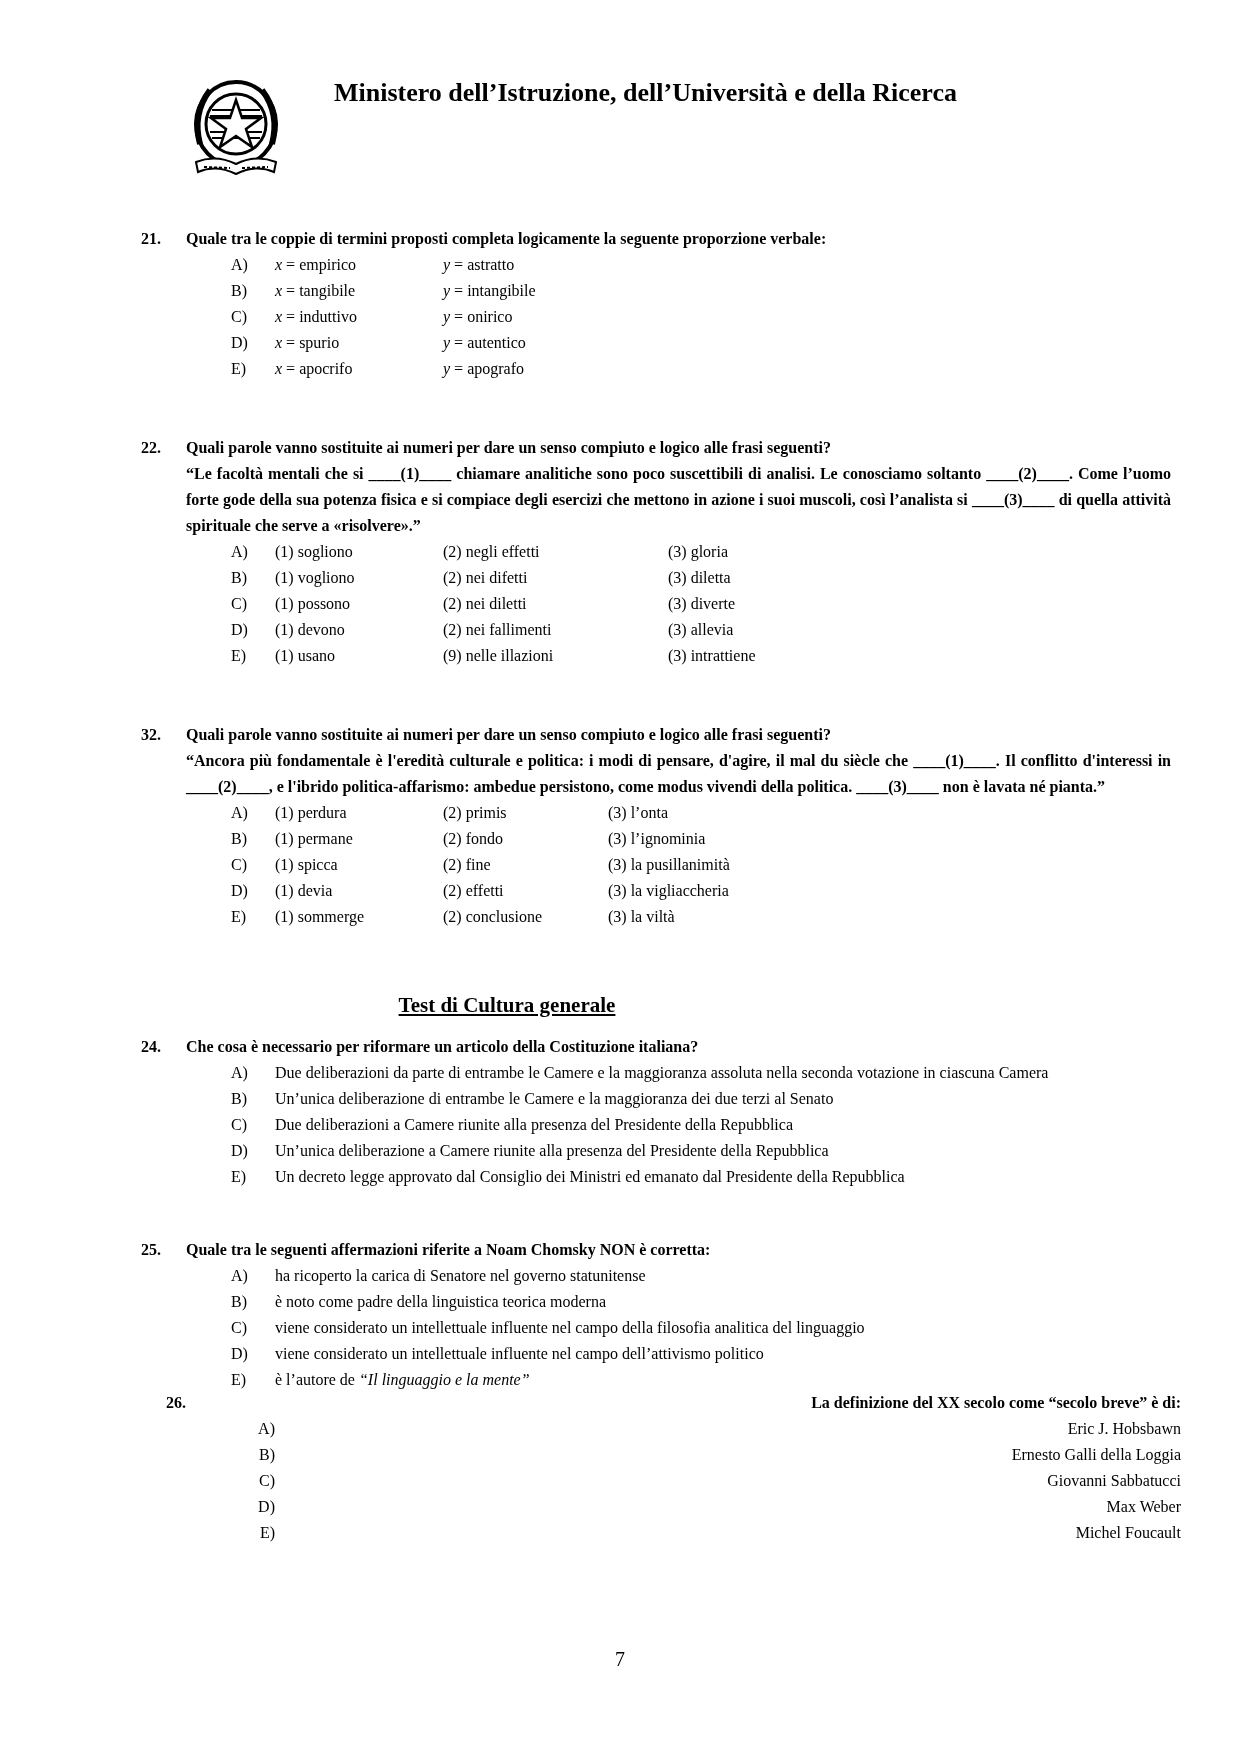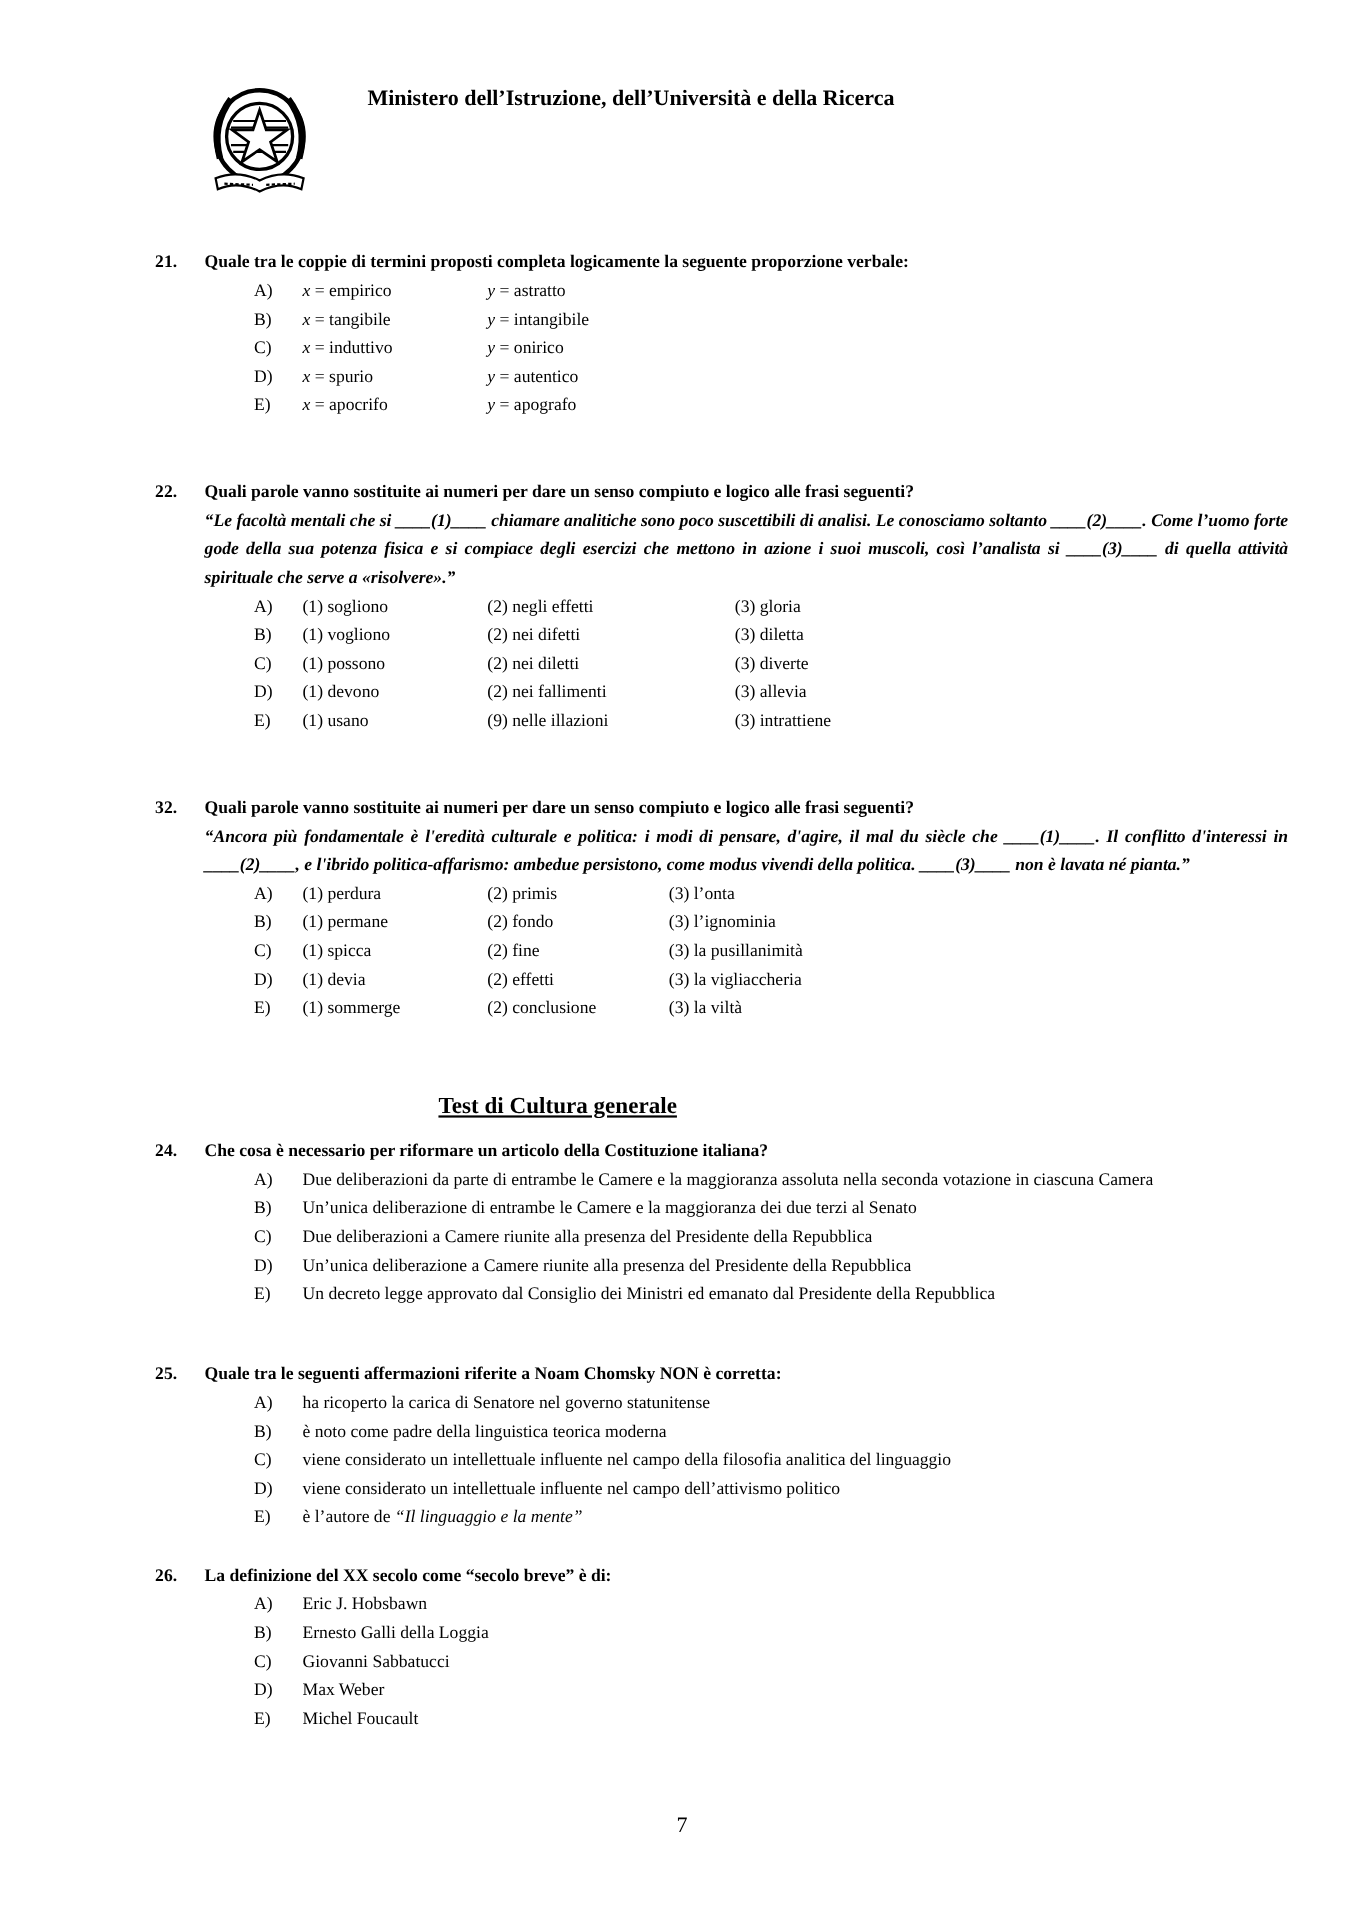--- a/index.html
+++ b/index.html
@@ -3,29 +3,29 @@
 <meta charset="utf-8">
 <style>
   html, body { margin: 0; padding: 0; background: #ffffff; }
   body {
     width: 1240px; height: 1754px; position: relative; overflow: hidden;
     font-family: "Liberation Serif", "DejaVu Serif", serif; color: #000;
   }
   .emblem { position: absolute; left: 186px; top: 74px; width: 100px; height: 108px; }
   .header-title {
     position: absolute; left: 334px; top: 78px;
-    font-size: 20px; font-weight: bold; letter-spacing: 0px; white-space: nowrap;
+    font-size: 26px; font-weight: bold; letter-spacing: 0px; white-space: nowrap;
   }
   .q { position: absolute; left: 141px; width: 1040px; font-size: 16px; line-height: 26px; }
   .q-head { font-weight: bold; display: flex; }
   .q-num { width: 45px; flex: none; }
   .q-text { flex: 1; }
   .q-sub { margin-left: 45px; font-weight: bold; }
   .passage {
-    margin-left: 45px; font-weight: bold; font-style: italic;
+    margin-left: 45px; font-weight: bold; 
     text-align: justify; line-height: 26px; width: 985px;
   }
   .opts { margin-left: 90px; }
   .opt { display: flex; line-height: 26px; }
   .opt-letter { width: 44px; flex: none; }
   .c1 { width: 168px; flex: none; }
   .c1b { width: 168px; flex: none; }
   .c2w { width: 225px; flex: none; }
   .c2n { width: 165px; flex: none; }
   .opt-text { flex: 1; }
@@ -226,21 +226,21 @@
         <span class="opt-letter">D)</span>
         <span class="opt-text">viene considerato un intellettuale influente nel campo dell’attivismo politico</span>
       </div>
     <div class="opt">
         <span class="opt-letter">E)</span>
         <span class="opt-text"><span>è l’autore de </span><span class="it">“Il linguaggio e la mente”</span></span>
       </div>
   </div>
 </div>
 
-<div class="q" style="top:1420px;">
+<div class="q" style="top:1390px;text-align:right;">
   <div class="q-head">
     <span class="q-num">26.</span>
     <span class="q-text">La definizione del XX secolo come “secolo breve” è di:</span>
   </div>
   <div class="opts">
     <div class="opt">
         <span class="opt-letter">A)</span>
         <span class="opt-text">Eric J. Hobsbawn</span>
       </div>
     <div class="opt">

